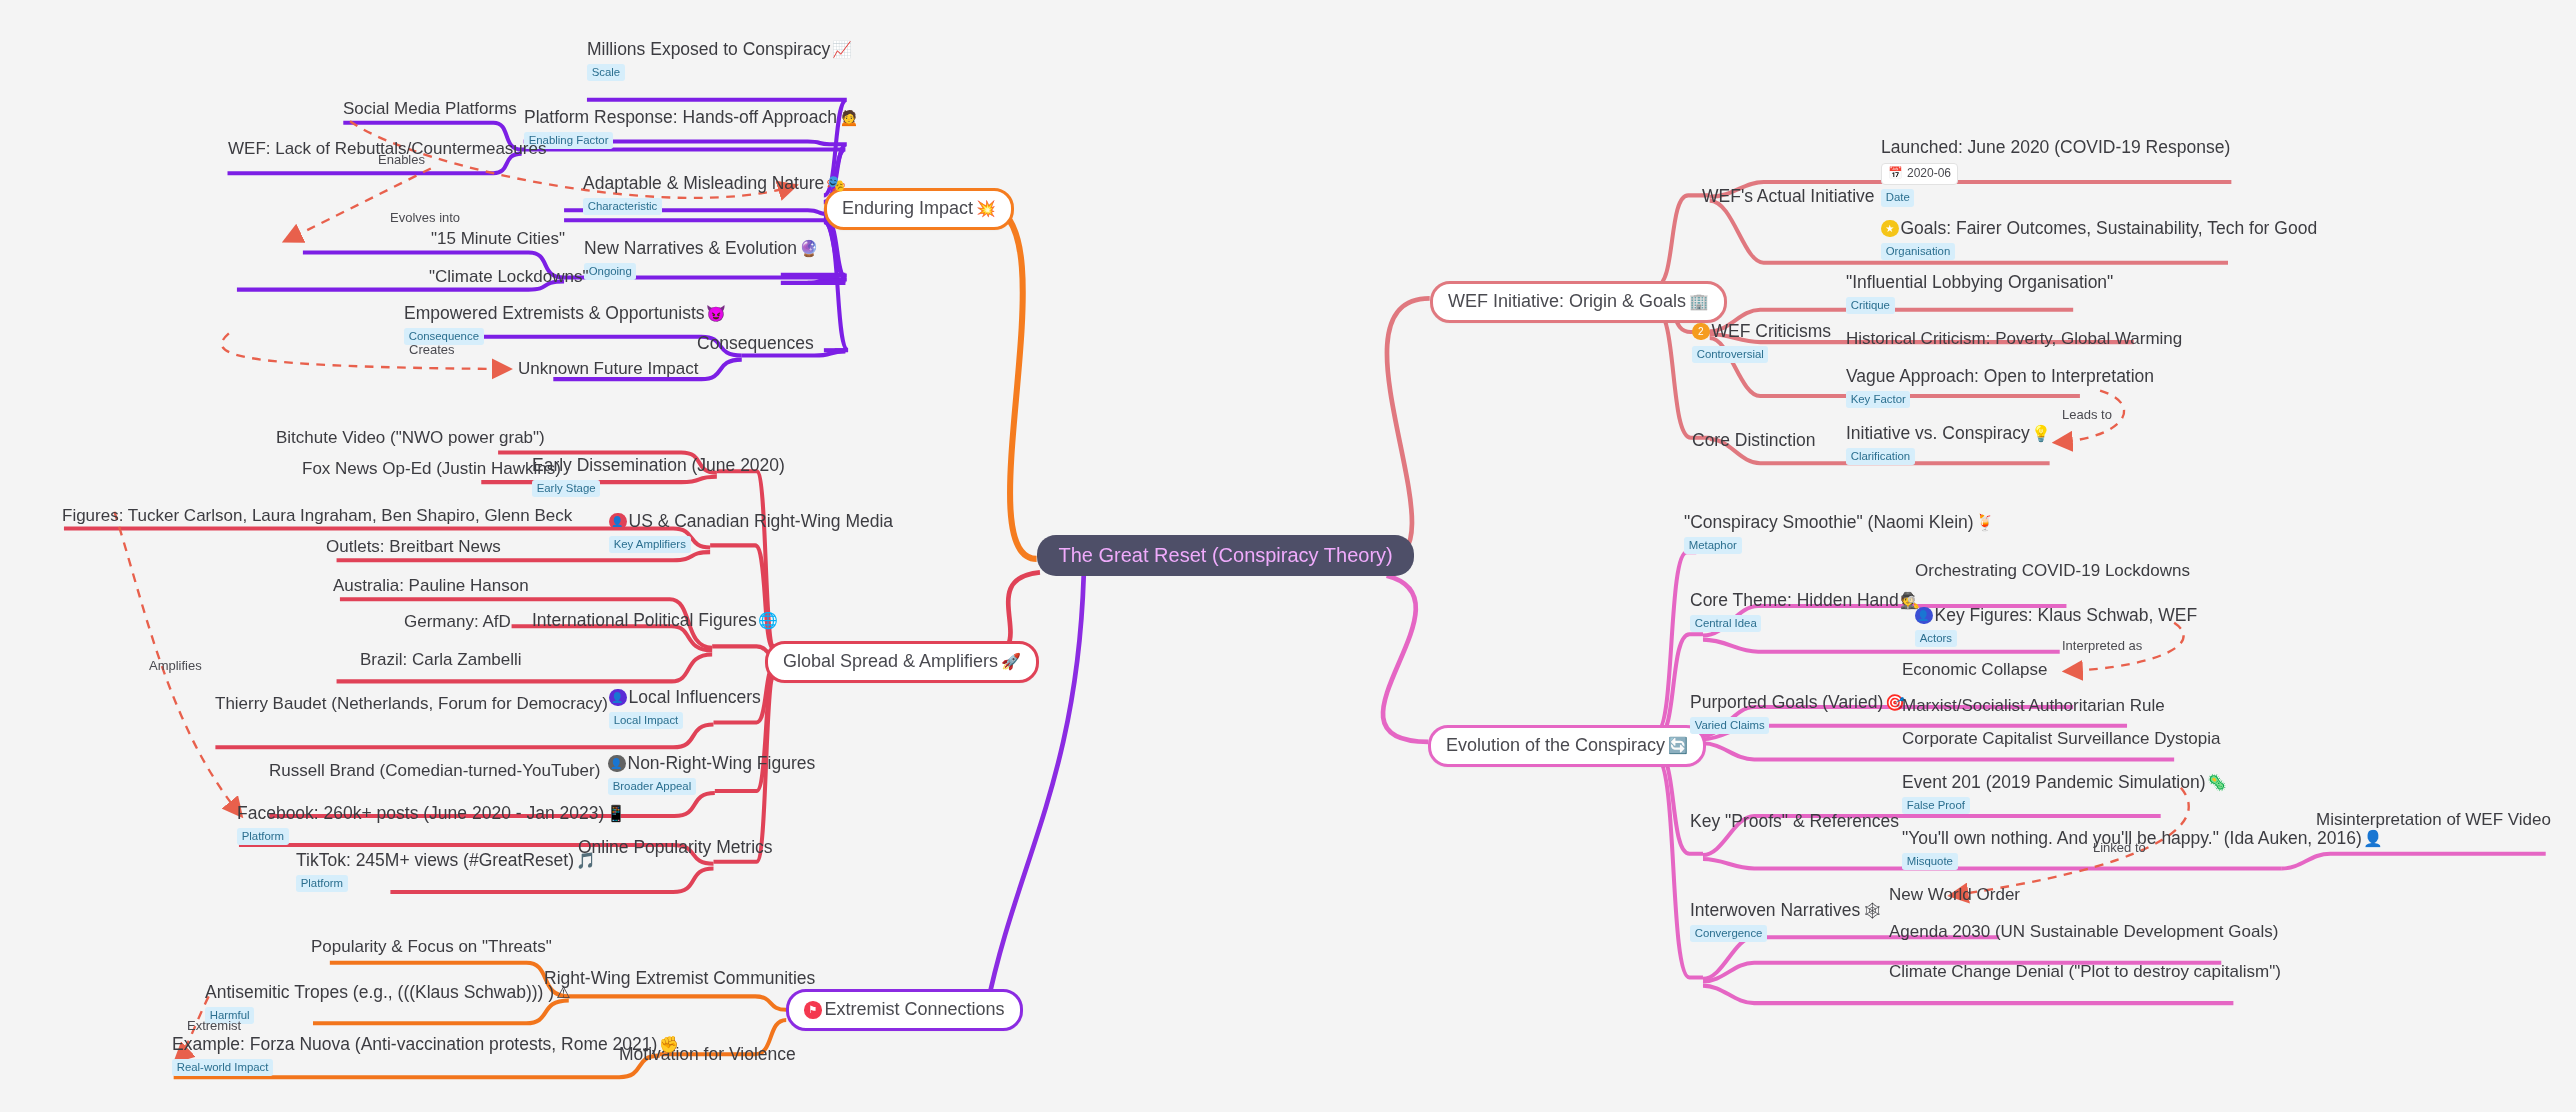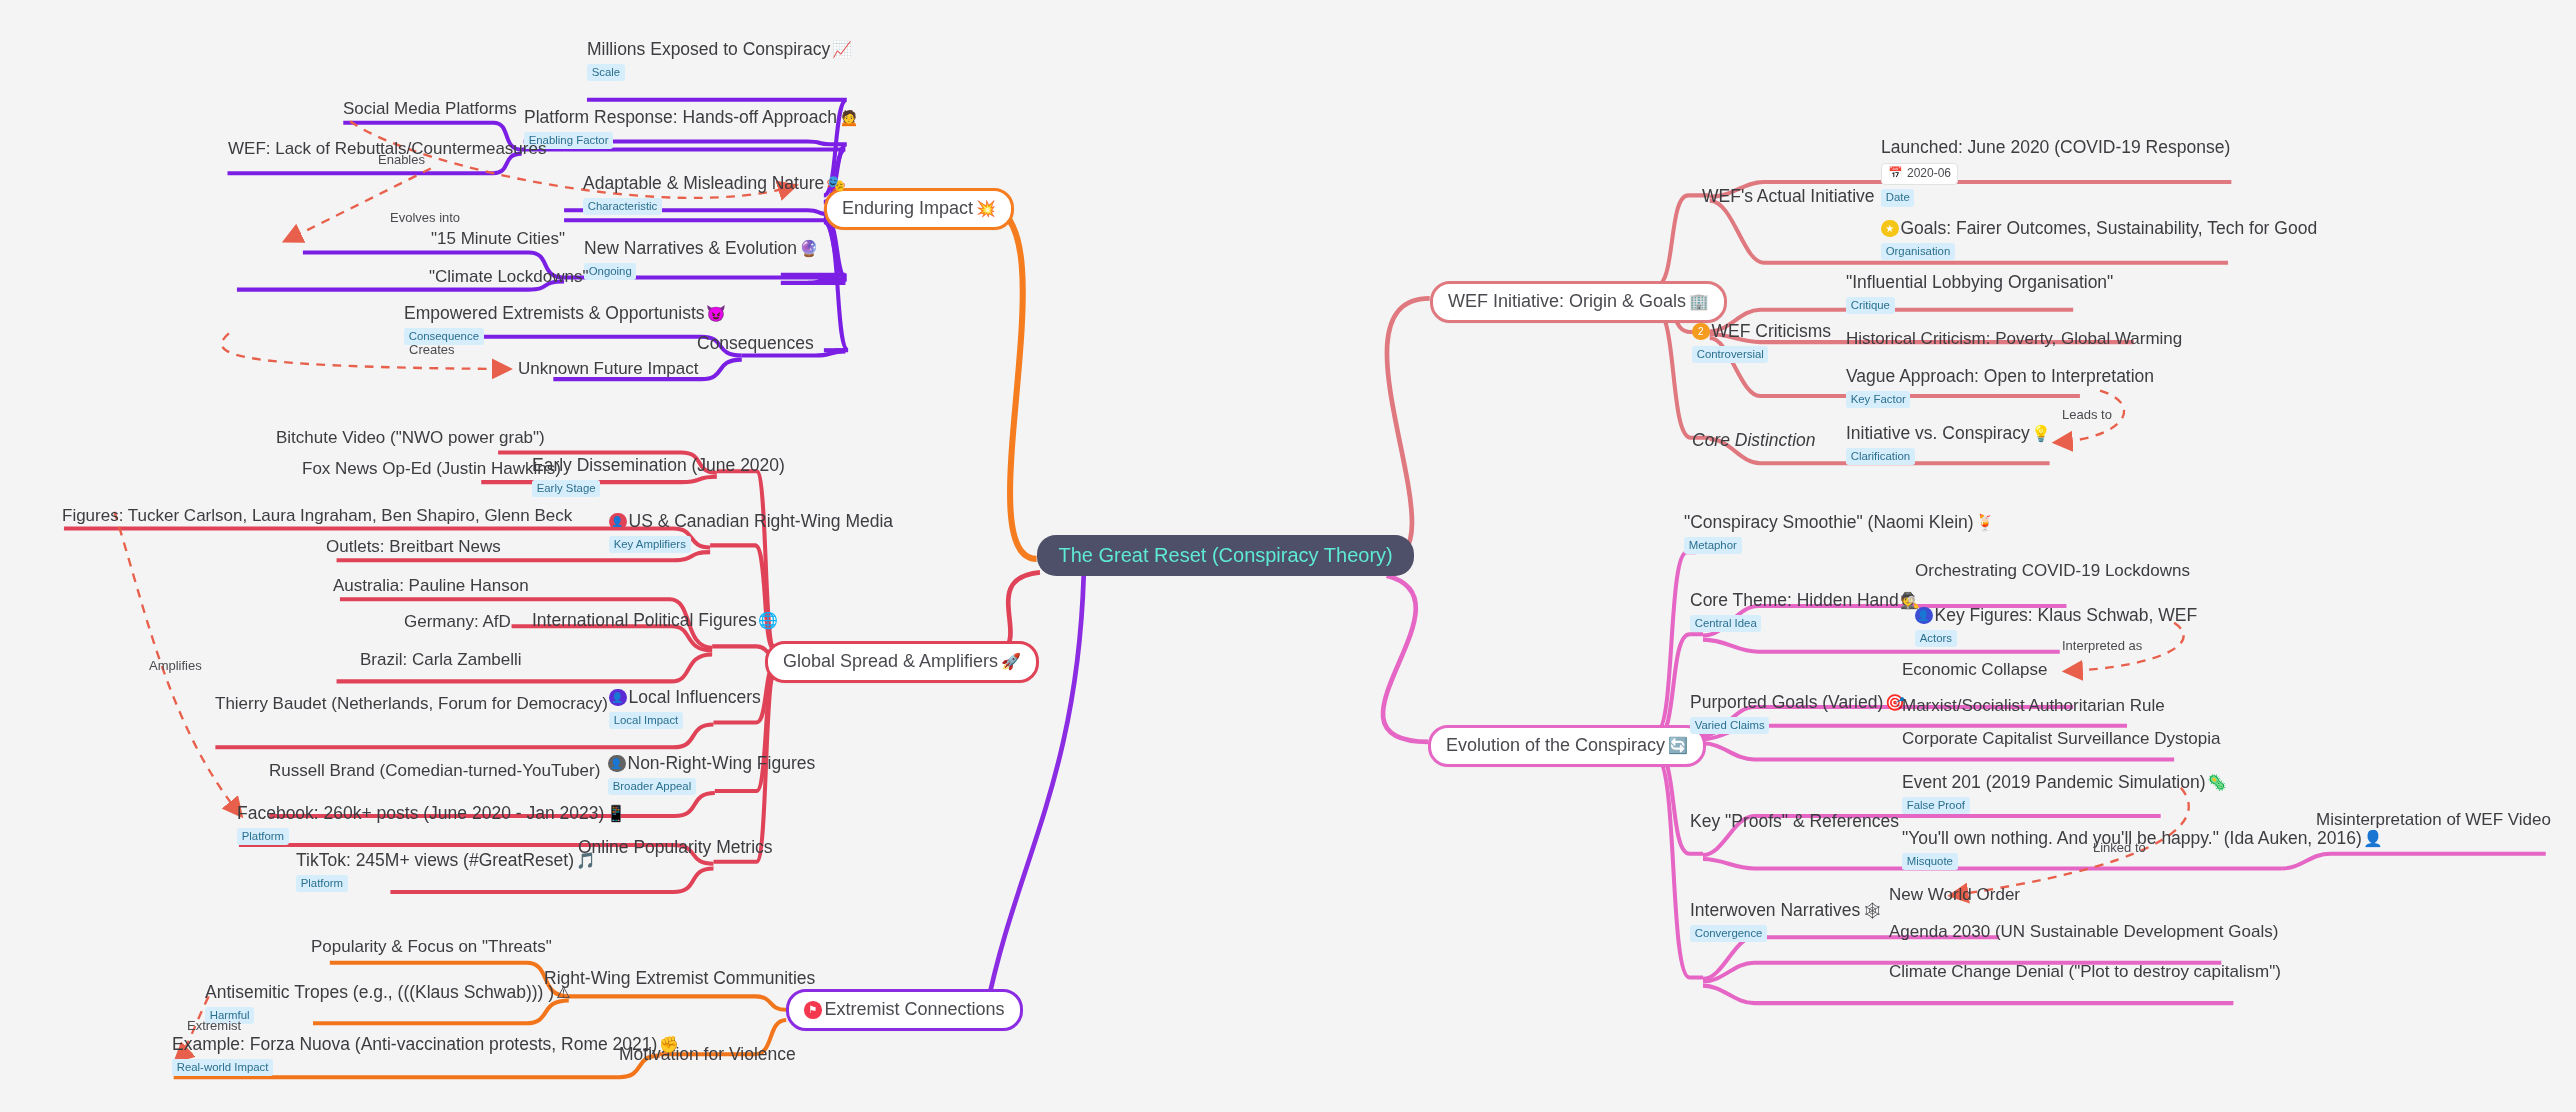--- a/index.html
+++ b/index.html
@@ -40,21 +40,21 @@
     background:#fff;border-radius:20px;
     display:flex;align-items:center;gap:3px;
     padding:7.4px 15px;
     font-size:18px;color:#4a4a50;white-space:nowrap;
     box-shadow:0 0.7px 1.3px rgba(0,0,0,.04);
   }
 
   
   #root{
     position:absolute;
-    background:#4e4f68;color:#5eead4;
+    background:#4e4f68;color:#f0abfc;
     border-radius:19px;
     padding:8.8px 21.5px;
     font-size:20px;white-space:nowrap;
     left:1037px;top:535px;
   }
 
   
   .rel{
     position:absolute;font-size:13px;color:#4a4a50;white-space:nowrap;
   }
@@ -487,21 +487,21 @@
         <span>Historical Criticism: Poverty, Global Warming</span>
       </div>
   </div>
   <div class="node" style="left:1846px;top:367px;">
     <div class="ttl">
         <span>Vague Approach: Open to Interpretation</span>
       </div>
     <span class="tag">Key Factor</span>
   </div>
 
-  <div class="node" style="left:1692px;top:431px;font-style:italic;">
+  <div class="node" style="left:1692px;top:431px;">
     <div class="ttl">
         <span>Core Distinction</span>
       </div>
   </div>
   <div class="node" style="left:1846px;top:424px;">
     <div class="ttl">
         <span>Initiative vs. Conspiracy</span>
       <span class="emoji">💡</span>
       </div>
     <span class="tag">Clarification</span>

